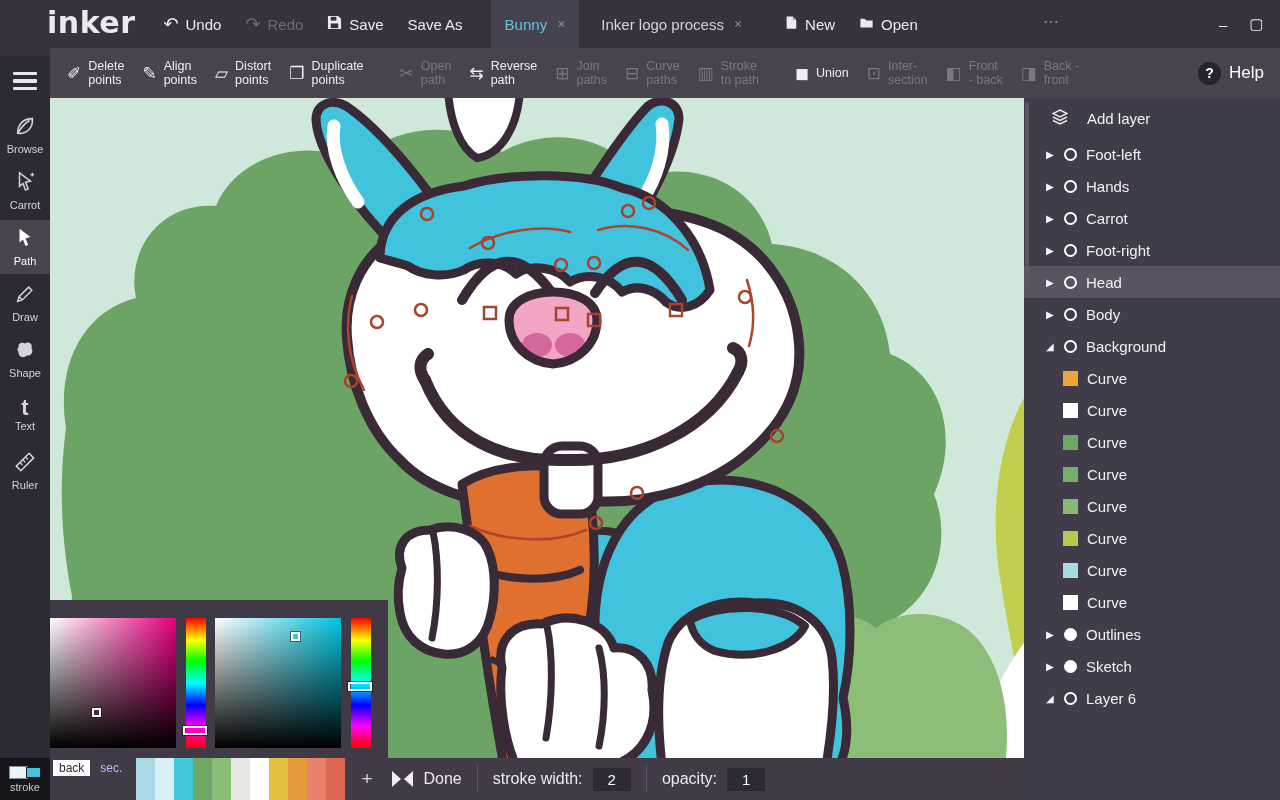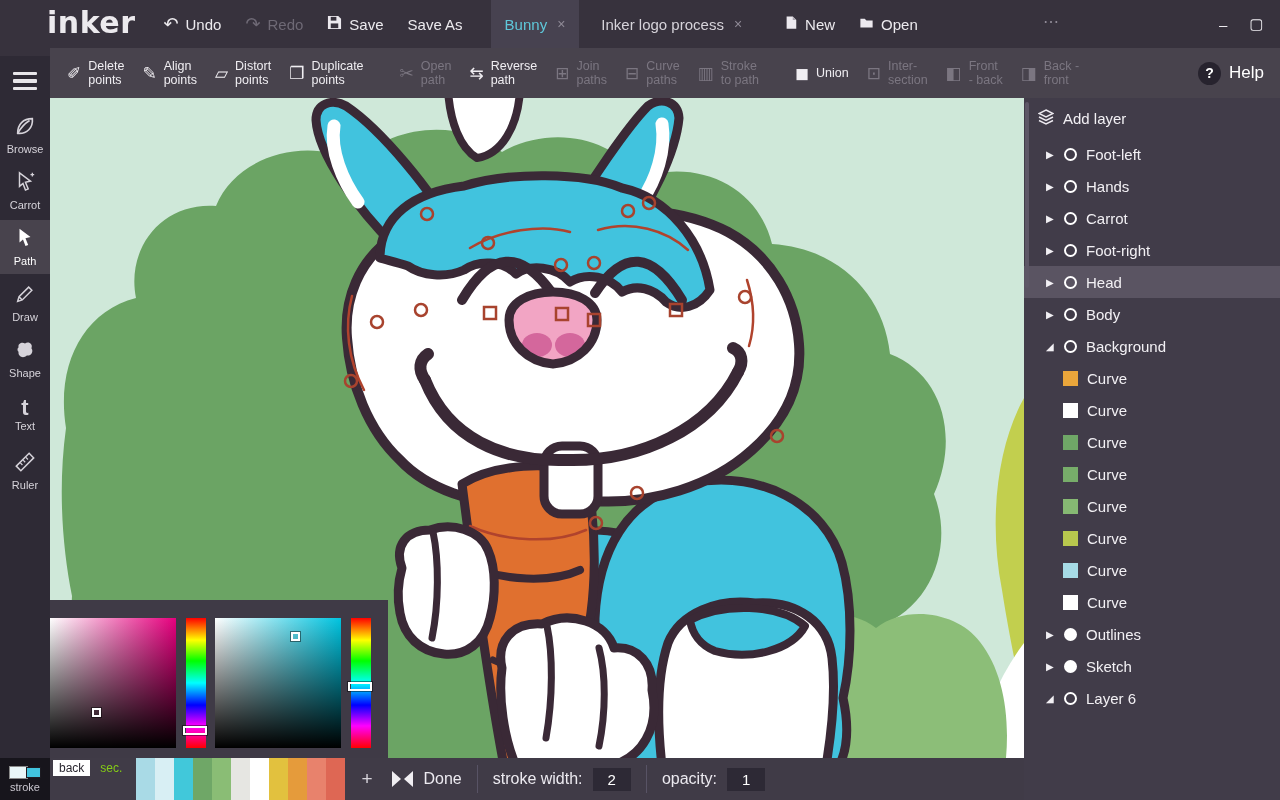--- a/index.html
+++ b/index.html
@@ -83,21 +83,21 @@
     flex-direction:column; align-items:center; justify-content:center; gap:3px; flex:none; }
   .fs { position:relative; width:32px; height:13px; }
   .fs-back { position:absolute; left:0; top:0; width:19px; height:13px; background:#e9f6f8;
     border:1px solid #8a8a8a; }
   .fs-front { position:absolute; right:0; top:1px; width:15px; height:11px;
     background:#41c3de; border:1px solid #1d1b22; }
   .corner-label { font-size:11px; color:#c9c6cf; line-height:1; }
   .ptabs { display:flex; align-self:flex-start; margin-top:2px; margin-left:3px; }
   .ptab { font-size:12px; padding:1px 6px; cursor:pointer; }
   .ptab.active { background:#ffffff; color:#2b2831; }
-  .ptab.inactive { color:#84cc16;padding-left:10px; }
+  .ptab.inactive { color:#c4b5fd;padding-left:10px; }
   .palette { display:flex; height:42px; margin-left:8px; }
   .pswatch { width:19px; height:42px; cursor:pointer; }
   .plus { margin-left:10px; color:#d6d3da; font-size:19px; padding:0 6px; cursor:pointer; }
   .done-group { display:flex; align-items:center; gap:10px; margin-left:14px;
     font-size:16px; cursor:pointer; }
   .bowtie { position:relative; width:21px; height:16px; display:inline-block; }
   .bowtie::before { content:""; position:absolute; left:0; top:0;
     border-top:8px solid transparent; border-bottom:8px solid transparent;
     border-left:9px solid #f0eef2; }
   .bowtie::after { content:""; position:absolute; right:0; top:0;
@@ -105,21 +105,21 @@
     border-right:9px solid #f0eef2; }
   .vsep { width:1px; height:28px; background:#585365; margin:0 15px; flex:none; }
   .prop { display:flex; align-items:center; gap:10px; font-size:16px; }
   .chip { background:#2d2935; padding:3px 15px; color:#fff; font-size:15px; }
 
   
   .layers { position:absolute; left:1024px; top:98px; width:256px; height:702px;
     background:#413c49; color:#f2f0f4; font-size:15px; }
   .lscroll { position:absolute; left:1px; top:4px; width:4px; height:186px;
     background:#5d5766; border-radius:2px; }
-  .addlayer { height:40px; display:flex; align-items:center; gap:9px; padding-left:14px;
+  .addlayer { height:40px; display:flex; align-items:center; gap:19px; padding-left:28px;
     cursor:pointer; }
   .lrow { height:32px; display:flex; align-items:center; padding-left:22px; cursor:pointer; }
   .lrow.selected { background:#5a5462; }
   .tri { width:15px; font-size:10px; color:#f2f0f4; flex:none; }
   .circ { width:13px; height:13px; border:2px solid #fff; border-radius:50%;
     margin:0 9px 0 3px; flex:none; }
   .circ.filled { background:#fff; }
   .lswatch { width:15px; height:15px; margin:0 9px 0 2px; flex:none; }
 </style>
 </head>

